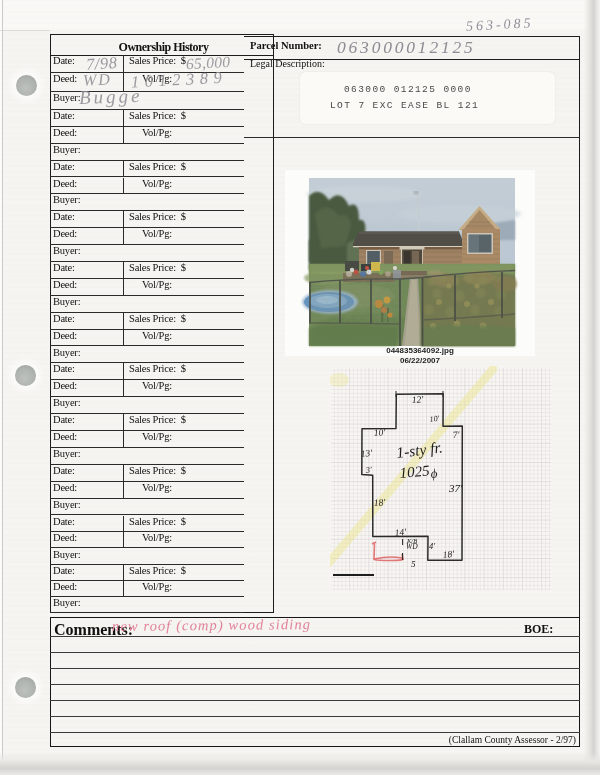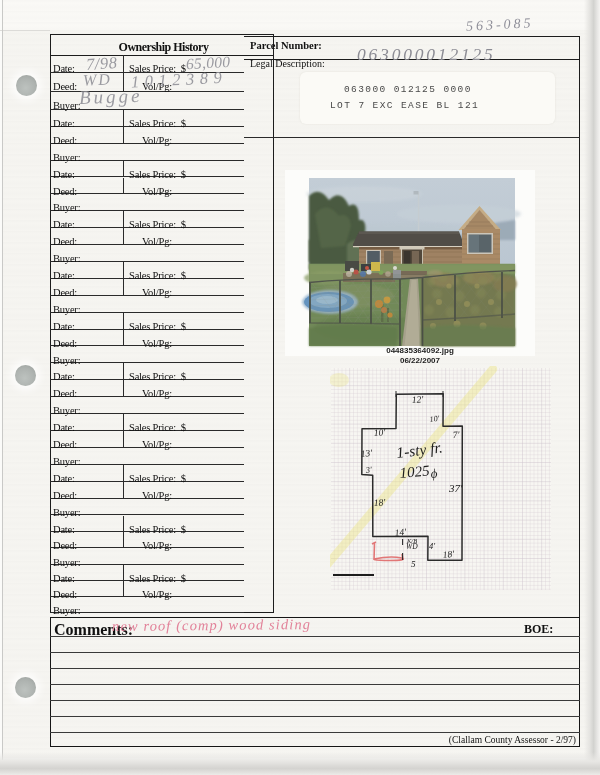--- a/index.html
+++ b/index.html
@@ -17,21 +17,21 @@
 .hole { position:absolute; width:21px; height:21px; border-radius:50%;
   background:radial-gradient(circle at 46% 62%,#bdc2bf 0%,#aeb3b0 55%,#999e9b 100%);
   box-shadow: 0 0 8px 4px rgba(255,255,255,.85); }
 
 
 .tbl { position:absolute; left:50px; top:34px; width:224px; height:579px;
   border:1.6px solid #1c1c1c; }
 .hdr { position:absolute; left:0; top:0; width:100%; height:21px; border-bottom:1.3px solid #1c1c1c;
   text-align:center; font-weight:bold; font-size:12px; color:#111; padding-top:4.5px; padding-left:3px; letter-spacing:-0.5px; }
 .row { position:absolute; left:50px; width:194px; border-bottom:1.2px solid #2a2a2a; }
-.row .lab { position:absolute; font-size:10.5px; letter-spacing:-0.2px; color:#111; top:8px; }
+.row .lab { position:absolute; font-size:10.5px; letter-spacing:-0.2px; color:#111; top:0; }
 .row .l1 { left:3px; }
 .row .l2 { left:79px; }
 .row .l3 { left:92px; }
 .row .div { position:absolute; left:73px; top:0; bottom:0; width:1.2px; background:#2a2a2a; }
 
 
 .pan { position:absolute; left:244px; top:36px; width:336px; height:581px;
   border-top:1.6px solid #1c1c1c; border-right:1.6px solid #1c1c1c; }
 .parcel { position:absolute; left:244px; top:36px; width:336px; height:24px;
   border-bottom:1.3px solid #1c1c1c; }
@@ -512,21 +512,21 @@
 <div class="cline" style="top:636px"></div>
 <div class="cline" style="top:651.5px"></div>
 <div class="cline" style="top:667.5px"></div>
 <div class="cline" style="top:683.5px"></div>
 <div class="cline" style="top:699.5px"></div>
 <div class="cline" style="top:715.5px"></div>
 <div class="cline" style="top:731.5px"></div>
 <div class="footer">(Clallam County Assessor - 2/97)</div>
 
 <div class="hw" style="left:466px; top:17px; font-size:14px; letter-spacing:3px; transform:rotate(-3deg); color:#90909a;">563-085</div>
-<div class="hw" style="left:337px; top:44px; font-size:17.5px; letter-spacing:2.8px; color:#8c8c94;margin-left:20px;">063000012125</div>
+<div class="hw" style="left:337px; top:37px; font-size:17.5px; letter-spacing:2.8px; color:#8c8c94;">063000012125</div>
 <div class="hw" style="left:86px; top:54px; font-size:16.5px; letter-spacing:0.5px; transform:rotate(-4deg);">7/98</div>
 <div class="hw" style="left:186px; top:54px; font-size:15.5px; letter-spacing:0.3px; transform:rotate(-3deg);">65,000</div>
 <div class="hw" style="left:83px; top:71px; font-size:16px; letter-spacing:2px; transform:rotate(-3deg);">WD</div>
 <div class="hw" style="left:131px; top:70px; font-size:16.5px; letter-spacing:5.5px; transform:rotate(-3deg);">1012389</div>
 <div class="hw" style="left:79px; top:86px; font-size:19px; letter-spacing:3px; transform:rotate(-2deg);">Bugge</div>
 <div class="hw pink" style="left:112px; top:617px; font-size:14.5px; letter-spacing:1.1px; transform:rotate(-0.6deg);">new roof (comp)  wood siding</div>
 
 <div class="ledge"></div>
 <div style="position:absolute; left:589px; top:0; width:11px; height:26px; background:radial-gradient(ellipse at 100% 0%, #8f8f8d 0%, #b5b5b2 45%, rgba(230,230,228,0) 75%);"></div>
 <div class="redge"></div>

